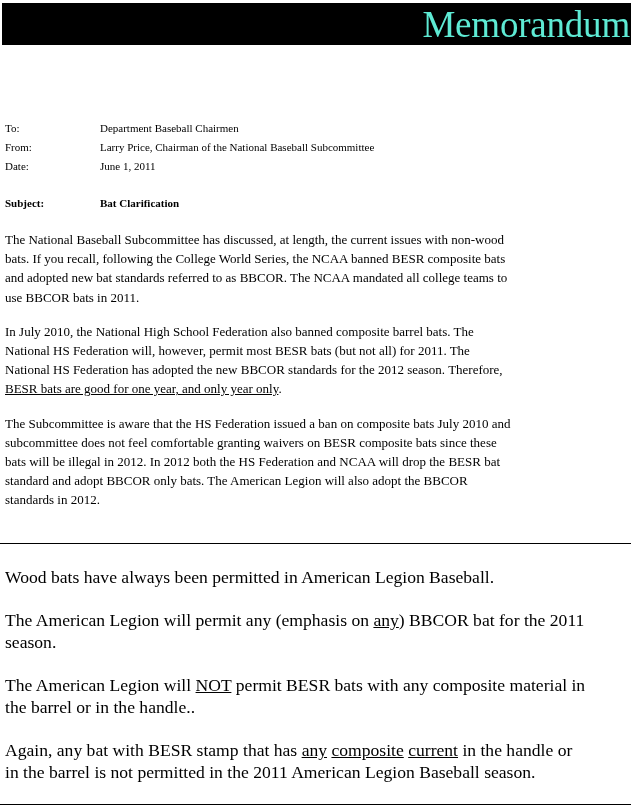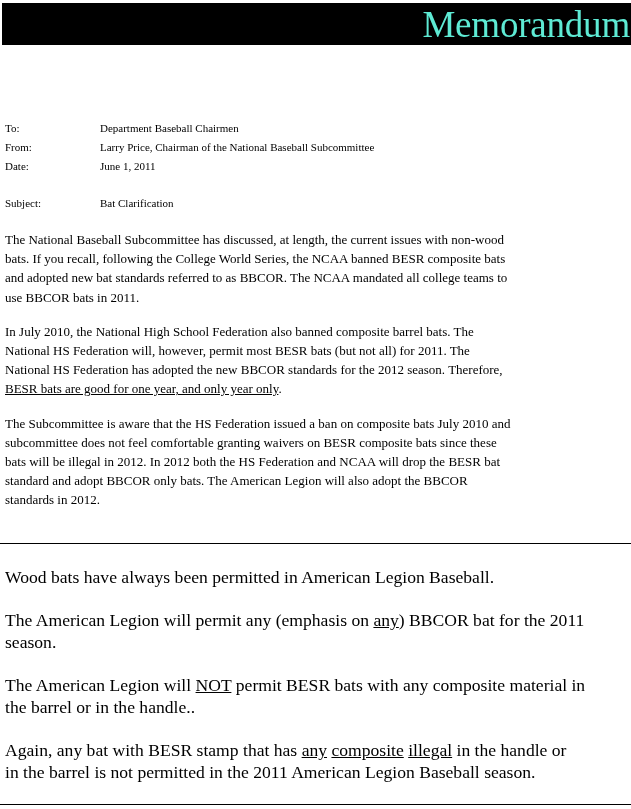--- a/index.html
+++ b/index.html
@@ -38,20 +38,21 @@
       top: 119px;
       font-size: 11px;
       line-height: 19px;
     }
     .header-row {
       display: flex;
       height: 19px;
     }
     .header-row.subject {
       margin-top: 18px;
+      font-weight: bold;
     }
     .header-label {
       width: 95px;
     }
     .header-value {
       white-space: nowrap;
     }
     .body-block {
       position: absolute;
       left: 5px;
@@ -147,18 +148,18 @@
   </p>
   <p class="lower-para">
     <span class="line"><span>The American Legion will permit any (emphasis on </span><span class="u">any</span><span>) BBCOR bat for the 2011</span></span>
     <span class="line">season.</span>
   </p>
   <p class="lower-para">
     <span class="line"><span>The American Legion will </span><span class="u">NOT</span><span> permit BESR bats with any composite material in</span></span>
     <span class="line">the barrel or in the handle..</span>
   </p>
   <p class="lower-para">
-    <span class="line"><span>Again, any bat with BESR stamp that has </span><span class="u">any</span> <span class="u">composite</span> <span class="u">illegal</span><span> in the handle or</span></span>
+    <span class="line"><span>Again, any bat with BESR stamp that has </span><span class="u">any</span> <span class="u">composite</span> <span class="u">current</span><span> in the handle or</span></span>
     <span class="line">in the barrel is not permitted in the 2011 American Legion Baseball season.</span>
   </p>
 </div>
 
 <div class="rule bottom"></div>
 
 </body></html>

